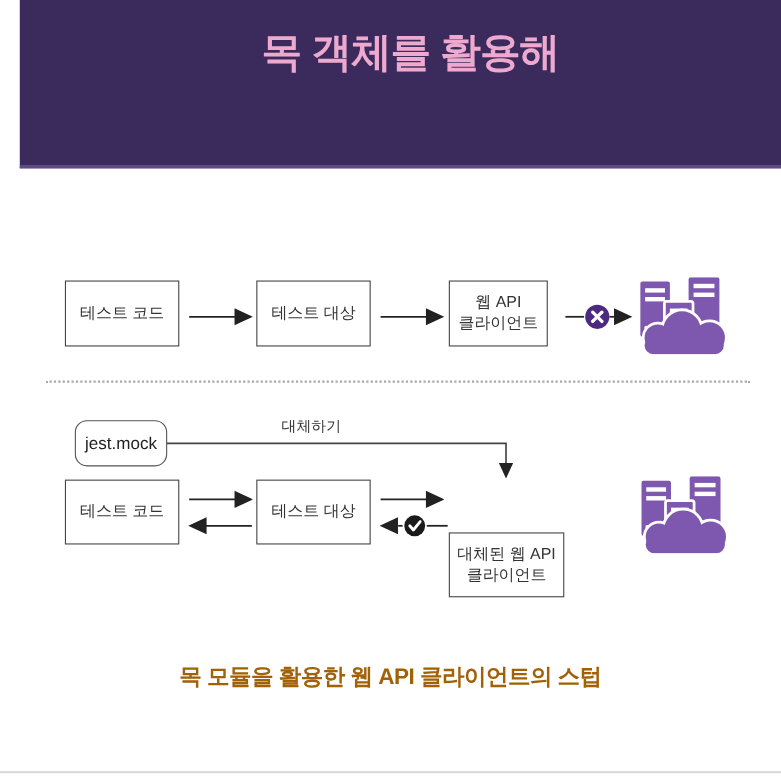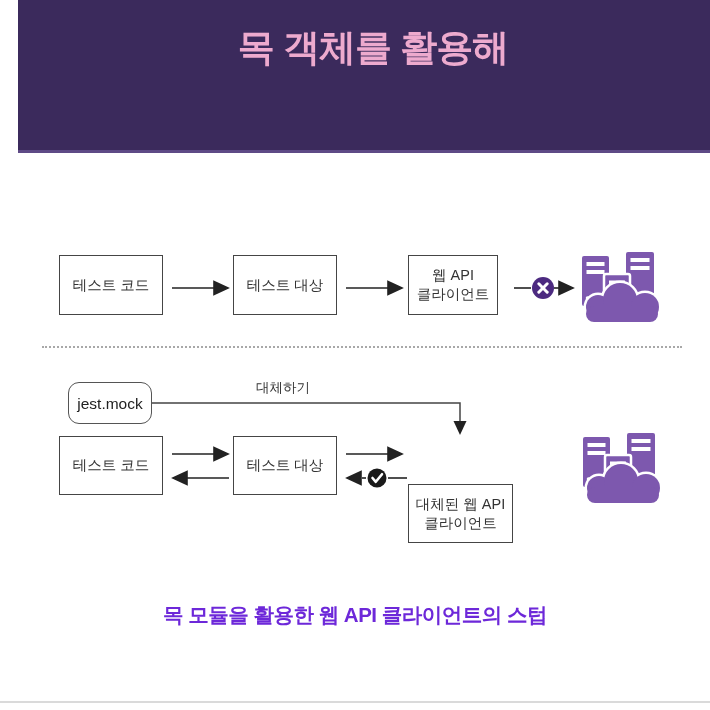--- a/index.html
+++ b/index.html
@@ -38,21 +38,21 @@
   .divider{
     position:absolute;left:42px;top:346px;width:640px;height:0;
     border-top:2px dotted #a8a8a8;z-index:1;
   }
   .replace-label{
     position:absolute;left:256px;top:379px;width:100px;
     font-size:13.5px;color:#333333;z-index:2;
   }
   .caption{
     position:absolute;left:0;top:601px;width:710px;text-align:center;
-    font-size:20.5px;font-weight:700;color:#6d28d9;letter-spacing:-0.5px;
+    font-size:20.5px;font-weight:700;color:#a16207;letter-spacing:-0.5px;
   }
   .bottom-line{
     position:absolute;left:0;top:701px;width:710px;height:2px;
     background:#dadada;
   }
   svg.overlay{position:absolute;left:0;top:0;z-index:1;}
 </style>
 </head>
 <body>
 

